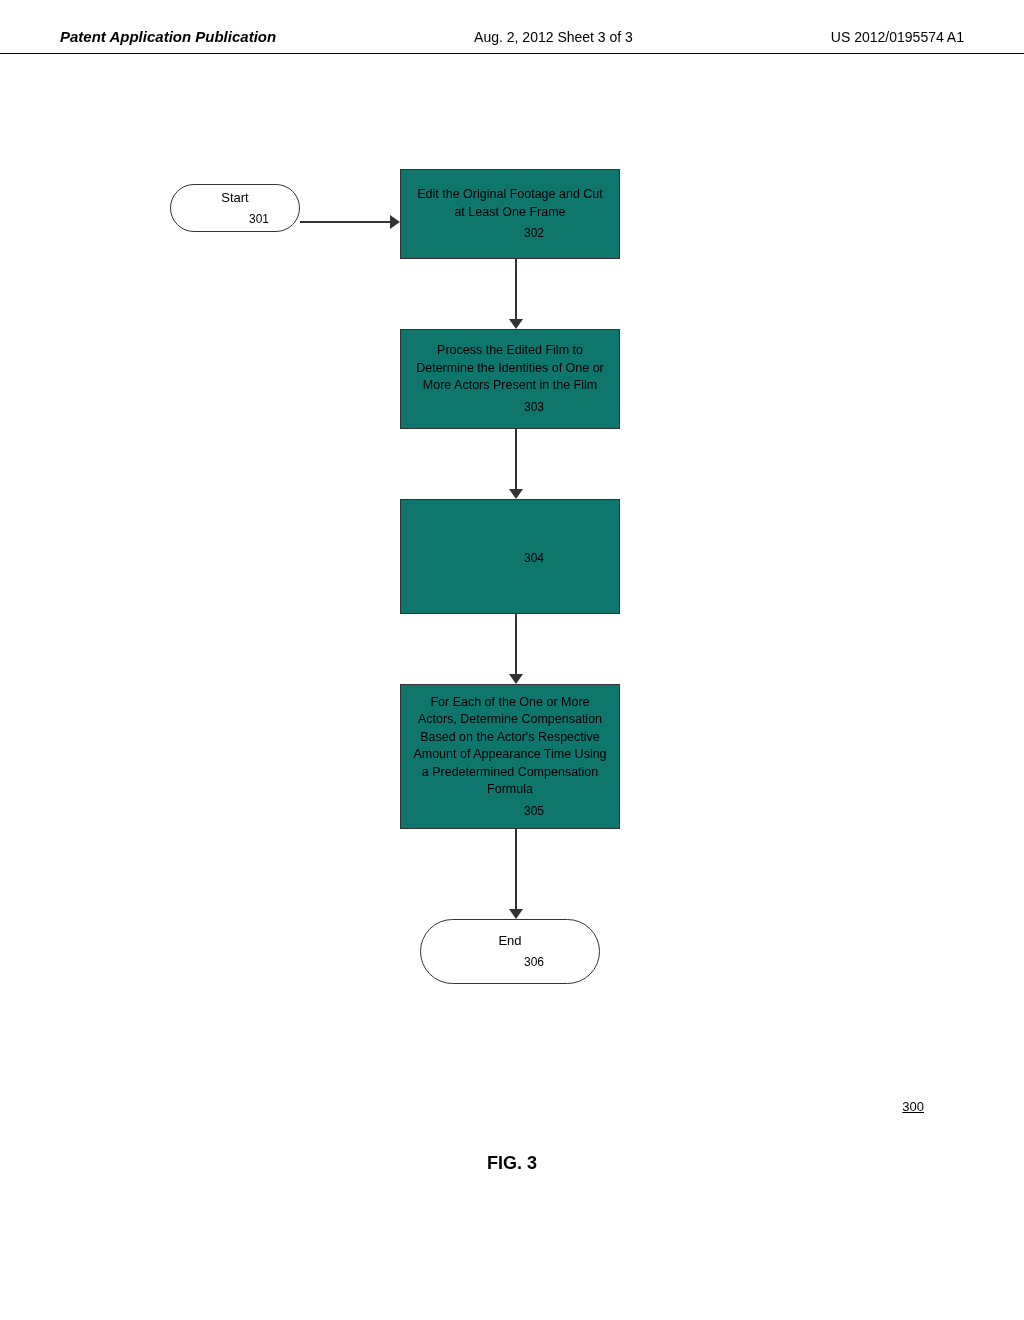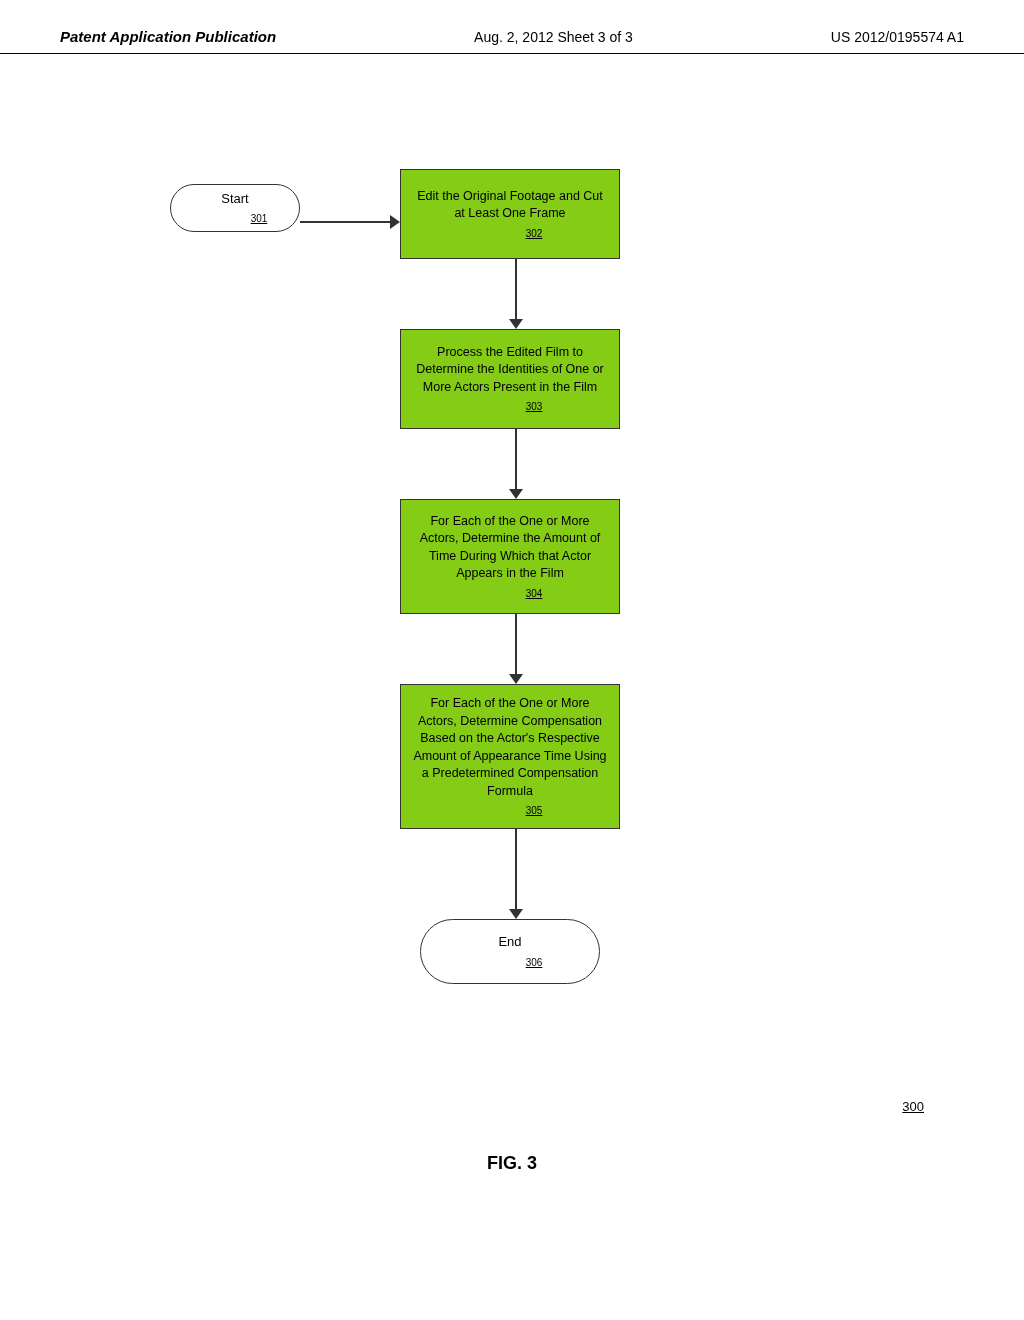--- a/index.html
+++ b/index.html
@@ -36,21 +36,21 @@
     .diagram-area {
       position: relative;
       width: 100%;
       height: 1150px;
     }
 
     
     .flow-box {
       position: absolute;
       border: 1.5px solid #333;
-      background: #84cc16;
+      background: #0f766e;
       text-align: center;
       font-size: 12.5px;
       line-height: 1.4;
       display: flex;
       flex-direction: column;
       align-items: center;
       justify-content: center;
       padding: 8px 12px;
     }
 
@@ -63,24 +63,23 @@
       line-height: 1.4;
       display: flex;
       flex-direction: column;
       align-items: center;
       justify-content: center;
       border-radius: 40px;
       padding: 6px 20px;
     }
 
     .box-label {
-      text-decoration: underline;
       display: block;
       margin-top: 4px;
-      font-size: 10px;
+      font-size: 12px;
       margin-left: 48px;
     }
 
     
     .arrow-down {
       position: absolute;
       display: flex;
       flex-direction: column;
       align-items: center;
     }
@@ -174,21 +173,20 @@
     <span>Process the Edited Film to Determine the Identities of One or More Actors Present in the Film</span>
     <span class="box-label">303</span>
   </div>
 
   <div class="arrow-down" style="left: 509px; top: 375px;">
     <div class="arrow-line" style="height: 60px;"></div>
     <div class="arrow-head"></div>
   </div>
 
   <div class="flow-box" style="left: 400px; top: 445px; width: 220px; min-height: 115px;">
-    <span>For Each of the One or More Actors, Determine the Amount of Time During Which that Actor Appears in the Film</span>
     <span class="box-label">304</span>
   </div>
 
   <div class="arrow-down" style="left: 509px; top: 560px;">
     <div class="arrow-line" style="height: 60px;"></div>
     <div class="arrow-head"></div>
   </div>
 
   <div class="flow-box" style="left: 400px; top: 630px; width: 220px; min-height: 145px;">
     <span>For Each of the One or More Actors, Determine Compensation Based on the Actor's Respective Amount of Appearance Time Using a Predetermined Compensation Formula</span>

